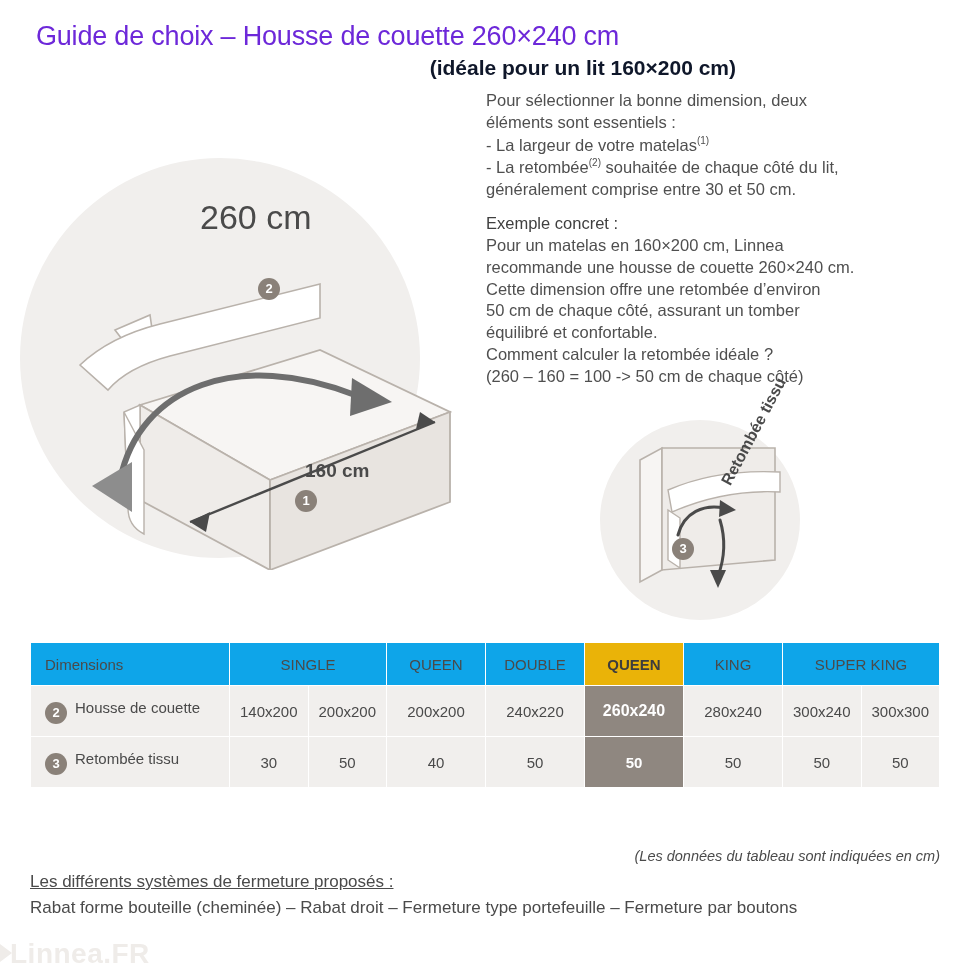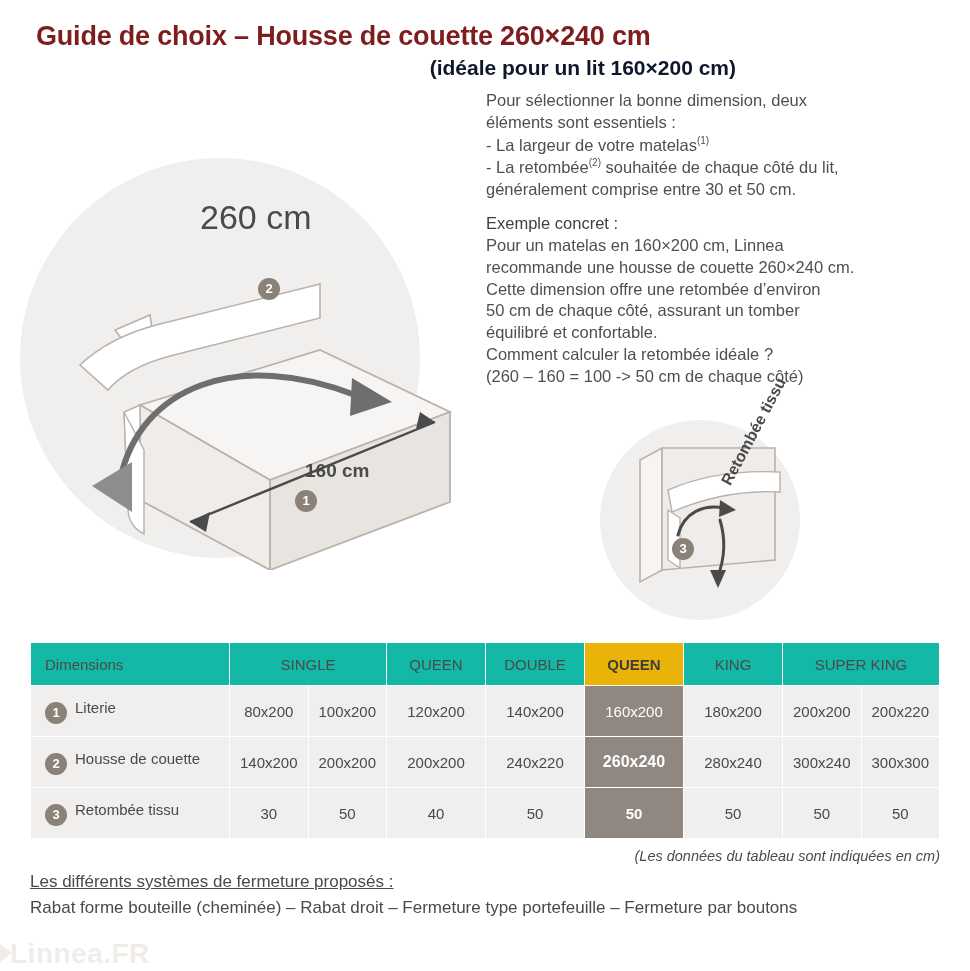--- a/index.html
+++ b/index.html
@@ -18,22 +18,22 @@
 
   
   .title-block {
     position: absolute;
     left: 36px;
     top: 20px;
     width: 700px;
   }
   .title-main {
     font-size: 27px;
-    font-weight: bold;
-    color: #7f1d1d;
+    font-weight: normal;
+    color: #6d28d9;
     line-height: 1.2;
     letter-spacing: -0.2px;
   }
   .title-sub {
     font-size: 21px;
     font-weight: bold;
     color: #0f172a;
     line-height: 1.3;
     margin-top: 2px;
     text-align: right;
@@ -158,21 +158,21 @@
     color: #4a4a4a;
   }
   th, td {
     border: 1px solid #ffffff;
     text-align: center;
     font-weight: normal;
     height: 44px;
     padding: 0 4px;
   }
   thead th {
-    background: #14b8a6;
+    background: #0ea5e9;
     height: 42px;
     font-size: 15px;
   }
   thead th.first-col {
     text-align: left;
     padding-left: 14px;
   }
   thead th.hl {
     background: #eab308;
     font-weight: bold;
@@ -330,33 +330,20 @@
         <th class="first-col col-dim">Dimensions</th>
         <th colspan="2">SINGLE</th>
         <th class="col-data">QUEEN</th>
         <th class="col-data">DOUBLE</th>
         <th class="col-data hl">QUEEN</th>
         <th class="col-data">KING</th>
         <th colspan="2">SUPER KING</th>
       </tr>
     </thead>
     <tbody>
-      <tr class="row-1">
-        <td class="first-col">
-          <span class="badge">1</span><span>Literie</span>
-        </td>
-        <td>80x200</td>
-        <td>100x200</td>
-        <td>120x200</td>
-        <td>140x200</td>
-        <td class="hl">160x200</td>
-        <td>180x200</td>
-        <td>200x200</td>
-        <td>200x220</td>
-      </tr>
       <tr class="row-2">
         <td class="first-col">
           <span class="badge">2</span><span>Housse de couette</span>
         </td>
         <td>140x200</td>
         <td>200x200</td>
         <td>200x200</td>
         <td>240x220</td>
         <td class="hl">260x240</td>
         <td>280x240</td>

